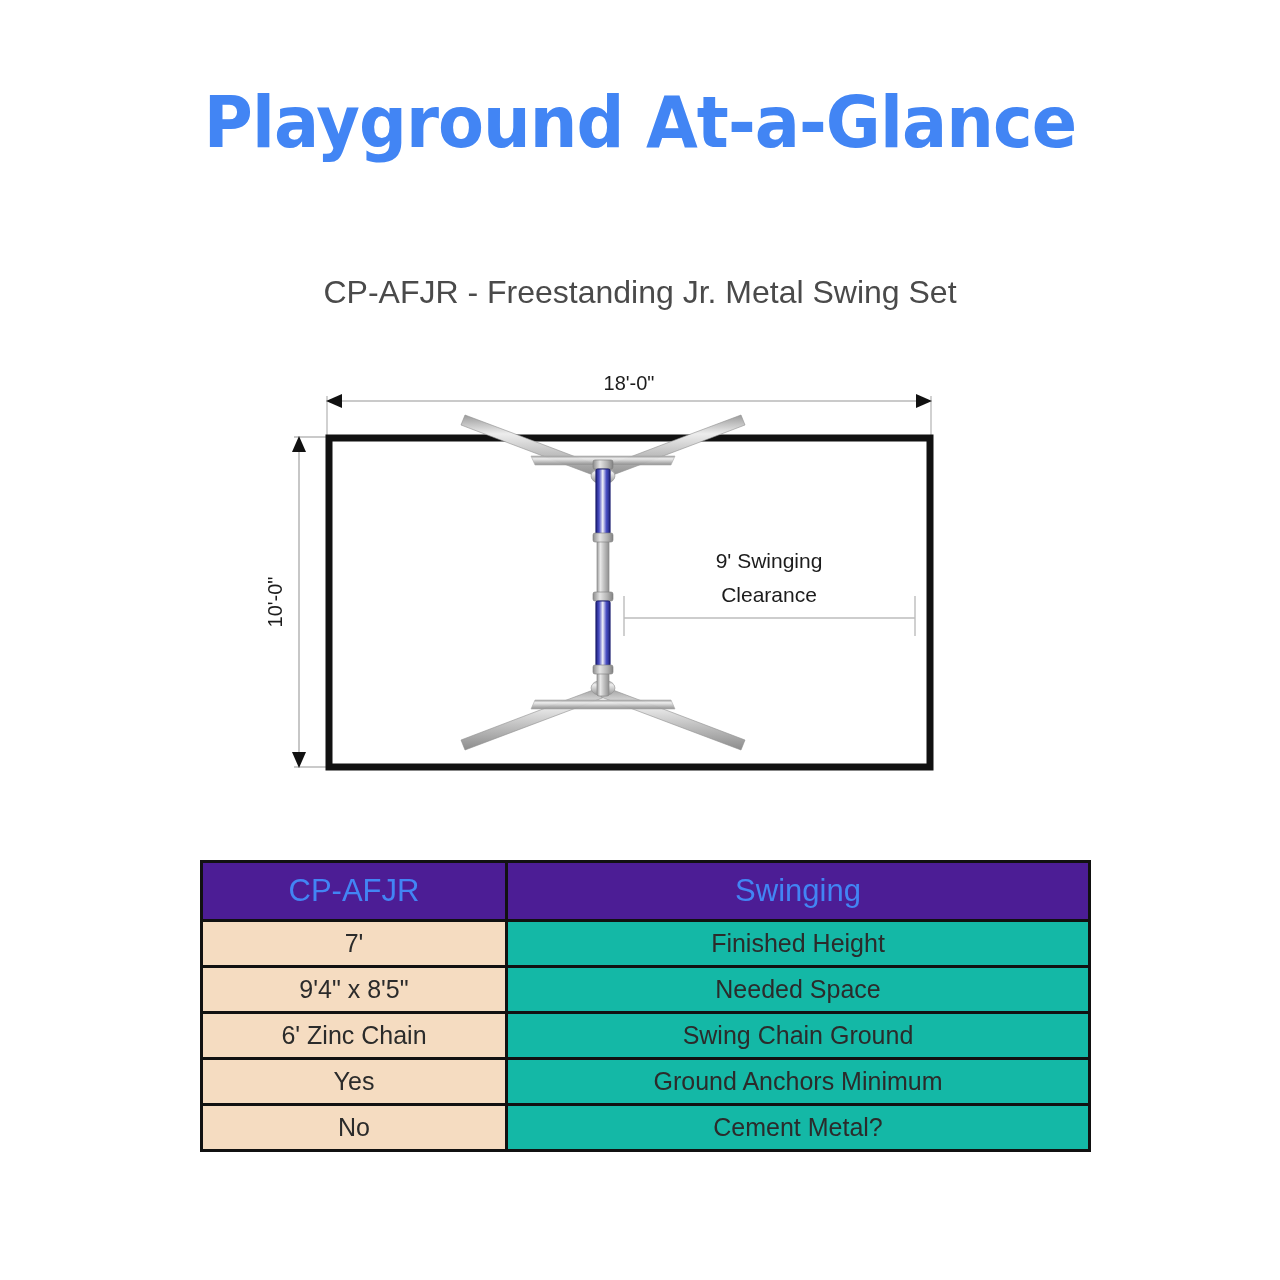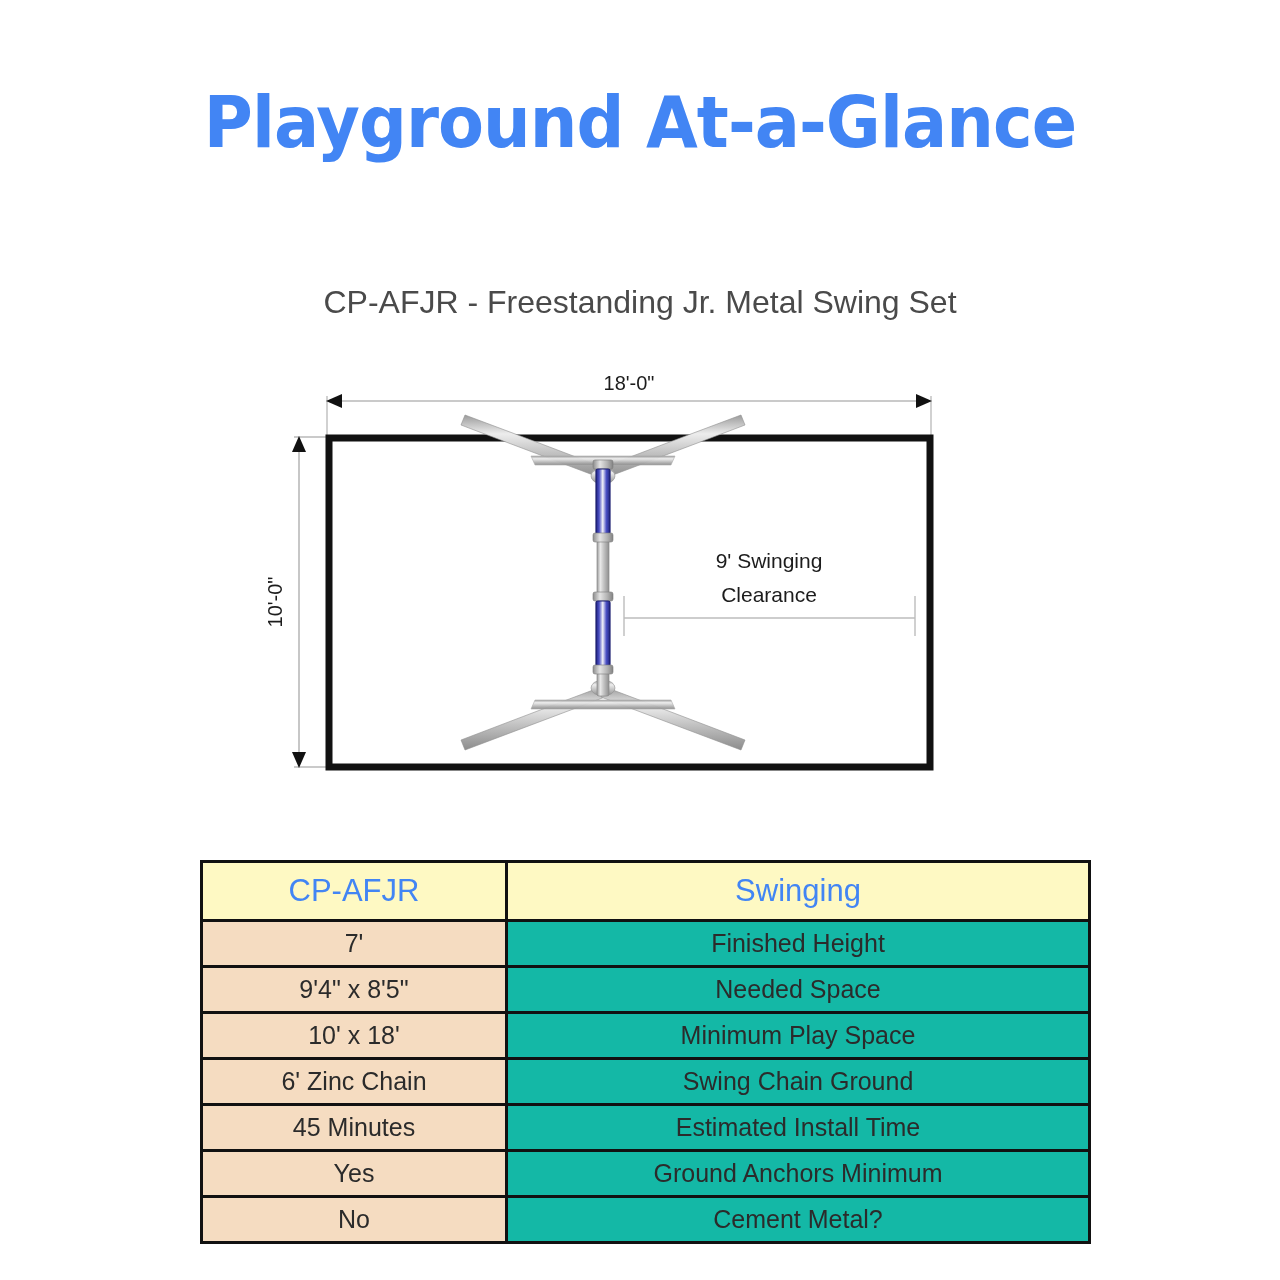--- a/index.html
+++ b/index.html
@@ -31,21 +31,21 @@
     letter-spacing: -1px;
     color: #4285f4;
     transform: scaleX(0.93);
     transform-origin: 50% 50%;
     white-space: nowrap;
   }
 
   
   #subtitle {
     position: absolute;
-    top: 280px;
+    top: 270px;
     left: 0;
     width: 1280px;
     text-align: center;
     font-family: "Liberation Sans", sans-serif;
     font-size: 32px;
     line-height: 44px;
     color: #4a4a4a;
     white-space: nowrap;
   }
 
@@ -79,21 +79,21 @@
     text-align: center;
     font-family: "Liberation Sans", sans-serif;
     color: #2b2b2b;
     padding: 0;
   }
   #spec-table thead th {
     height: 56px;
     font-size: 31px;
     font-weight: normal;
     color: #4285f4;
-    background: #fef9c3;
+    background: #4c1d95;
   }
   #spec-table tbody td {
     height: 43px;
     font-size: 25px;
     background: #14b8a6;
   }
   #spec-table tbody td.model-cell {
     background: #f5dcc1;
   }
 </style>
@@ -227,32 +227,24 @@
   <tbody>
     <tr>
       <td class="model-cell">7'</td>
       <td>Finished Height</td>
     </tr>
     <tr>
       <td class="model-cell">9'4" x 8'5"</td>
       <td>Needed Space</td>
     </tr>
     <tr>
-      <td class="model-cell">10' x 18'</td>
-      <td>Minimum Play Space</td>
-    </tr>
-    <tr>
       <td class="model-cell">6' Zinc Chain</td>
       <td>Swing Chain Ground</td>
     </tr>
     <tr>
-      <td class="model-cell">45 Minutes</td>
-      <td>Estimated Install Time</td>
-    </tr>
-    <tr>
       <td class="model-cell">Yes</td>
       <td>Ground Anchors Minimum</td>
     </tr>
     <tr>
       <td class="model-cell">No</td>
       <td>Cement Metal?</td>
     </tr>
   </tbody>
 </table>
 

